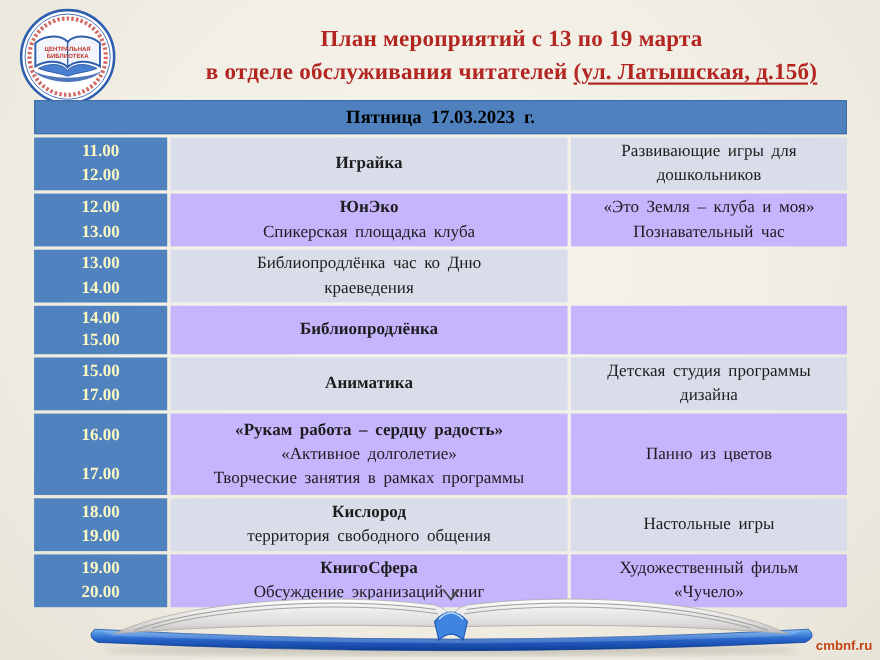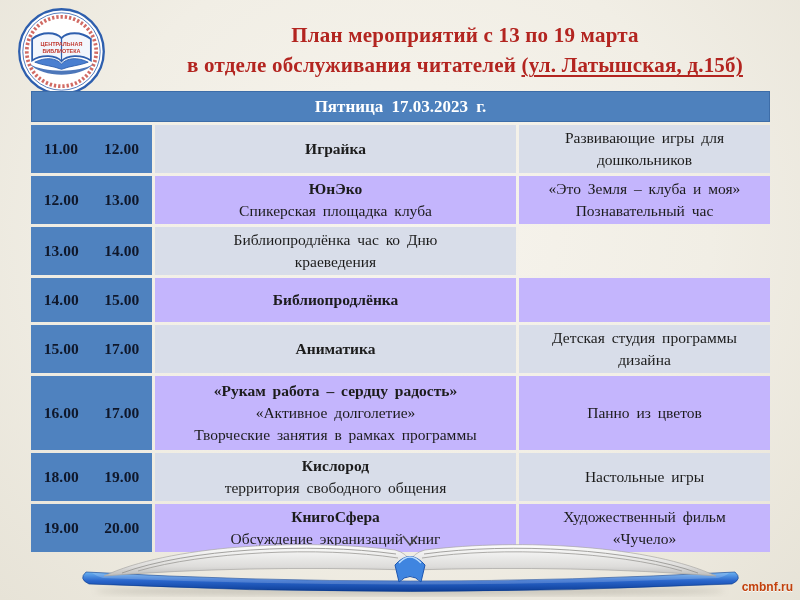--- a/index.html
+++ b/index.html
@@ -12,29 +12,29 @@
 
   
   .logo{position:absolute;left:17px;top:7px;width:89px;height:89px;}
   .titles{position:absolute;left:105px;right:15px;top:20px;text-align:center;line-height:1.45;margin-left:40px;}
   .title-line{font-weight:bold;font-size:21px;color:#b32520;letter-spacing:.2px;}
   .title-address{text-decoration:underline;text-decoration-thickness:2px;text-underline-offset:3px;}
 
   
   .sched{position:absolute;left:31px;top:91px;width:739px;}
   .sched-header{
-    background:#4e81bd;color:#ffffff;font-weight:bold;font-size:17px;
+    background:#4e81bd;color:#000000;font-weight:bold;font-size:17px;
     height:31px;display:flex;align-items:center;justify-content:center;
     border:1px solid #3d6da8;box-sizing:border-box;word-spacing:4px;
   }
   .row{display:grid;grid-template-columns:121px 361px 1fr;column-gap:3px;margin-top:3px;}
   .cell{box-sizing:border-box;}
   .time{
-    background:#4f82bf;color:#0f172a;font-weight:bold;font-size:15.5px;
-    display:flex;flex-direction:row;justify-content:space-around;align-items:center;padding:2px 0;
+    background:#4f82bf;color:#fef9c3;font-weight:bold;font-size:15.5px;
+    display:flex;flex-direction:column;justify-content:space-around;align-items:center;padding:2px 0;
   }
   .event,.desc{
     display:flex;flex-direction:column;justify-content:center;align-items:center;
     text-align:center;font-size:15.5px;color:#1c1c1c;line-height:22px;padding:2px 6px;word-spacing:3px;
   }
   .row.dark .event,.row.dark .desc{background:#d8dde9;}
   .row.light .event,.row.light .desc{background:#c4b5fd;}
   .ev-title{font-weight:bold;}
   .ev-sub{font-weight:normal;}
 

